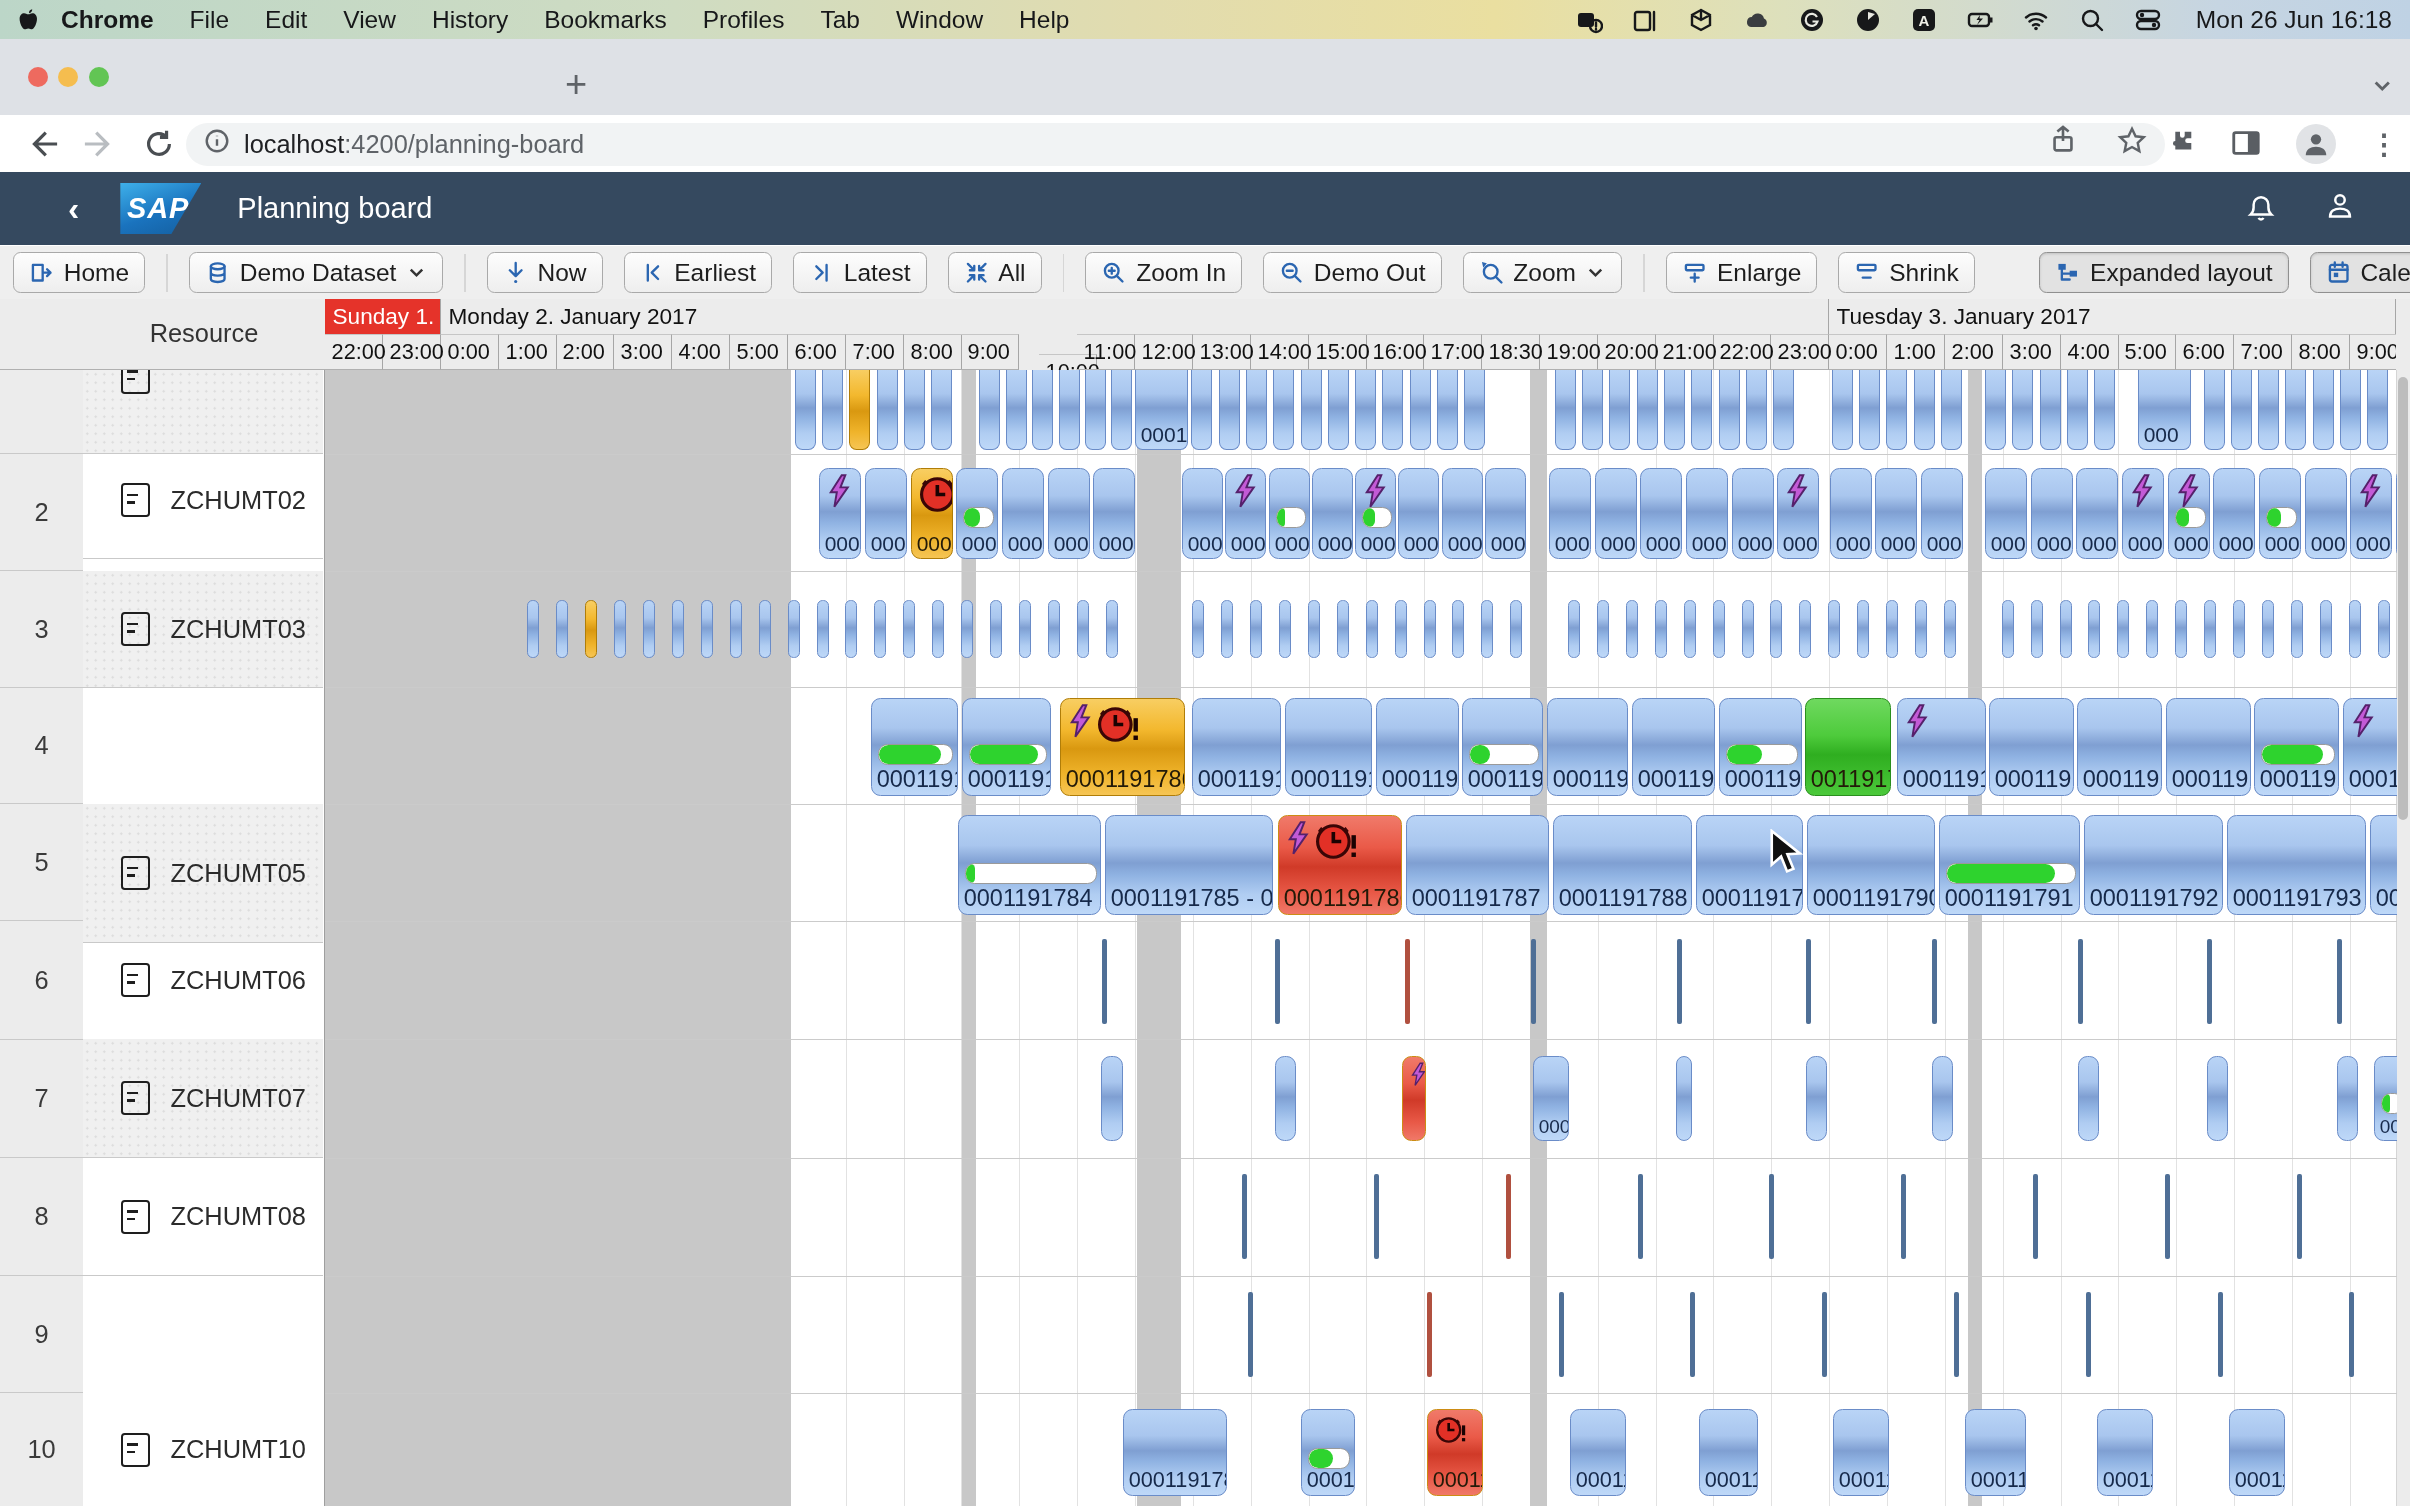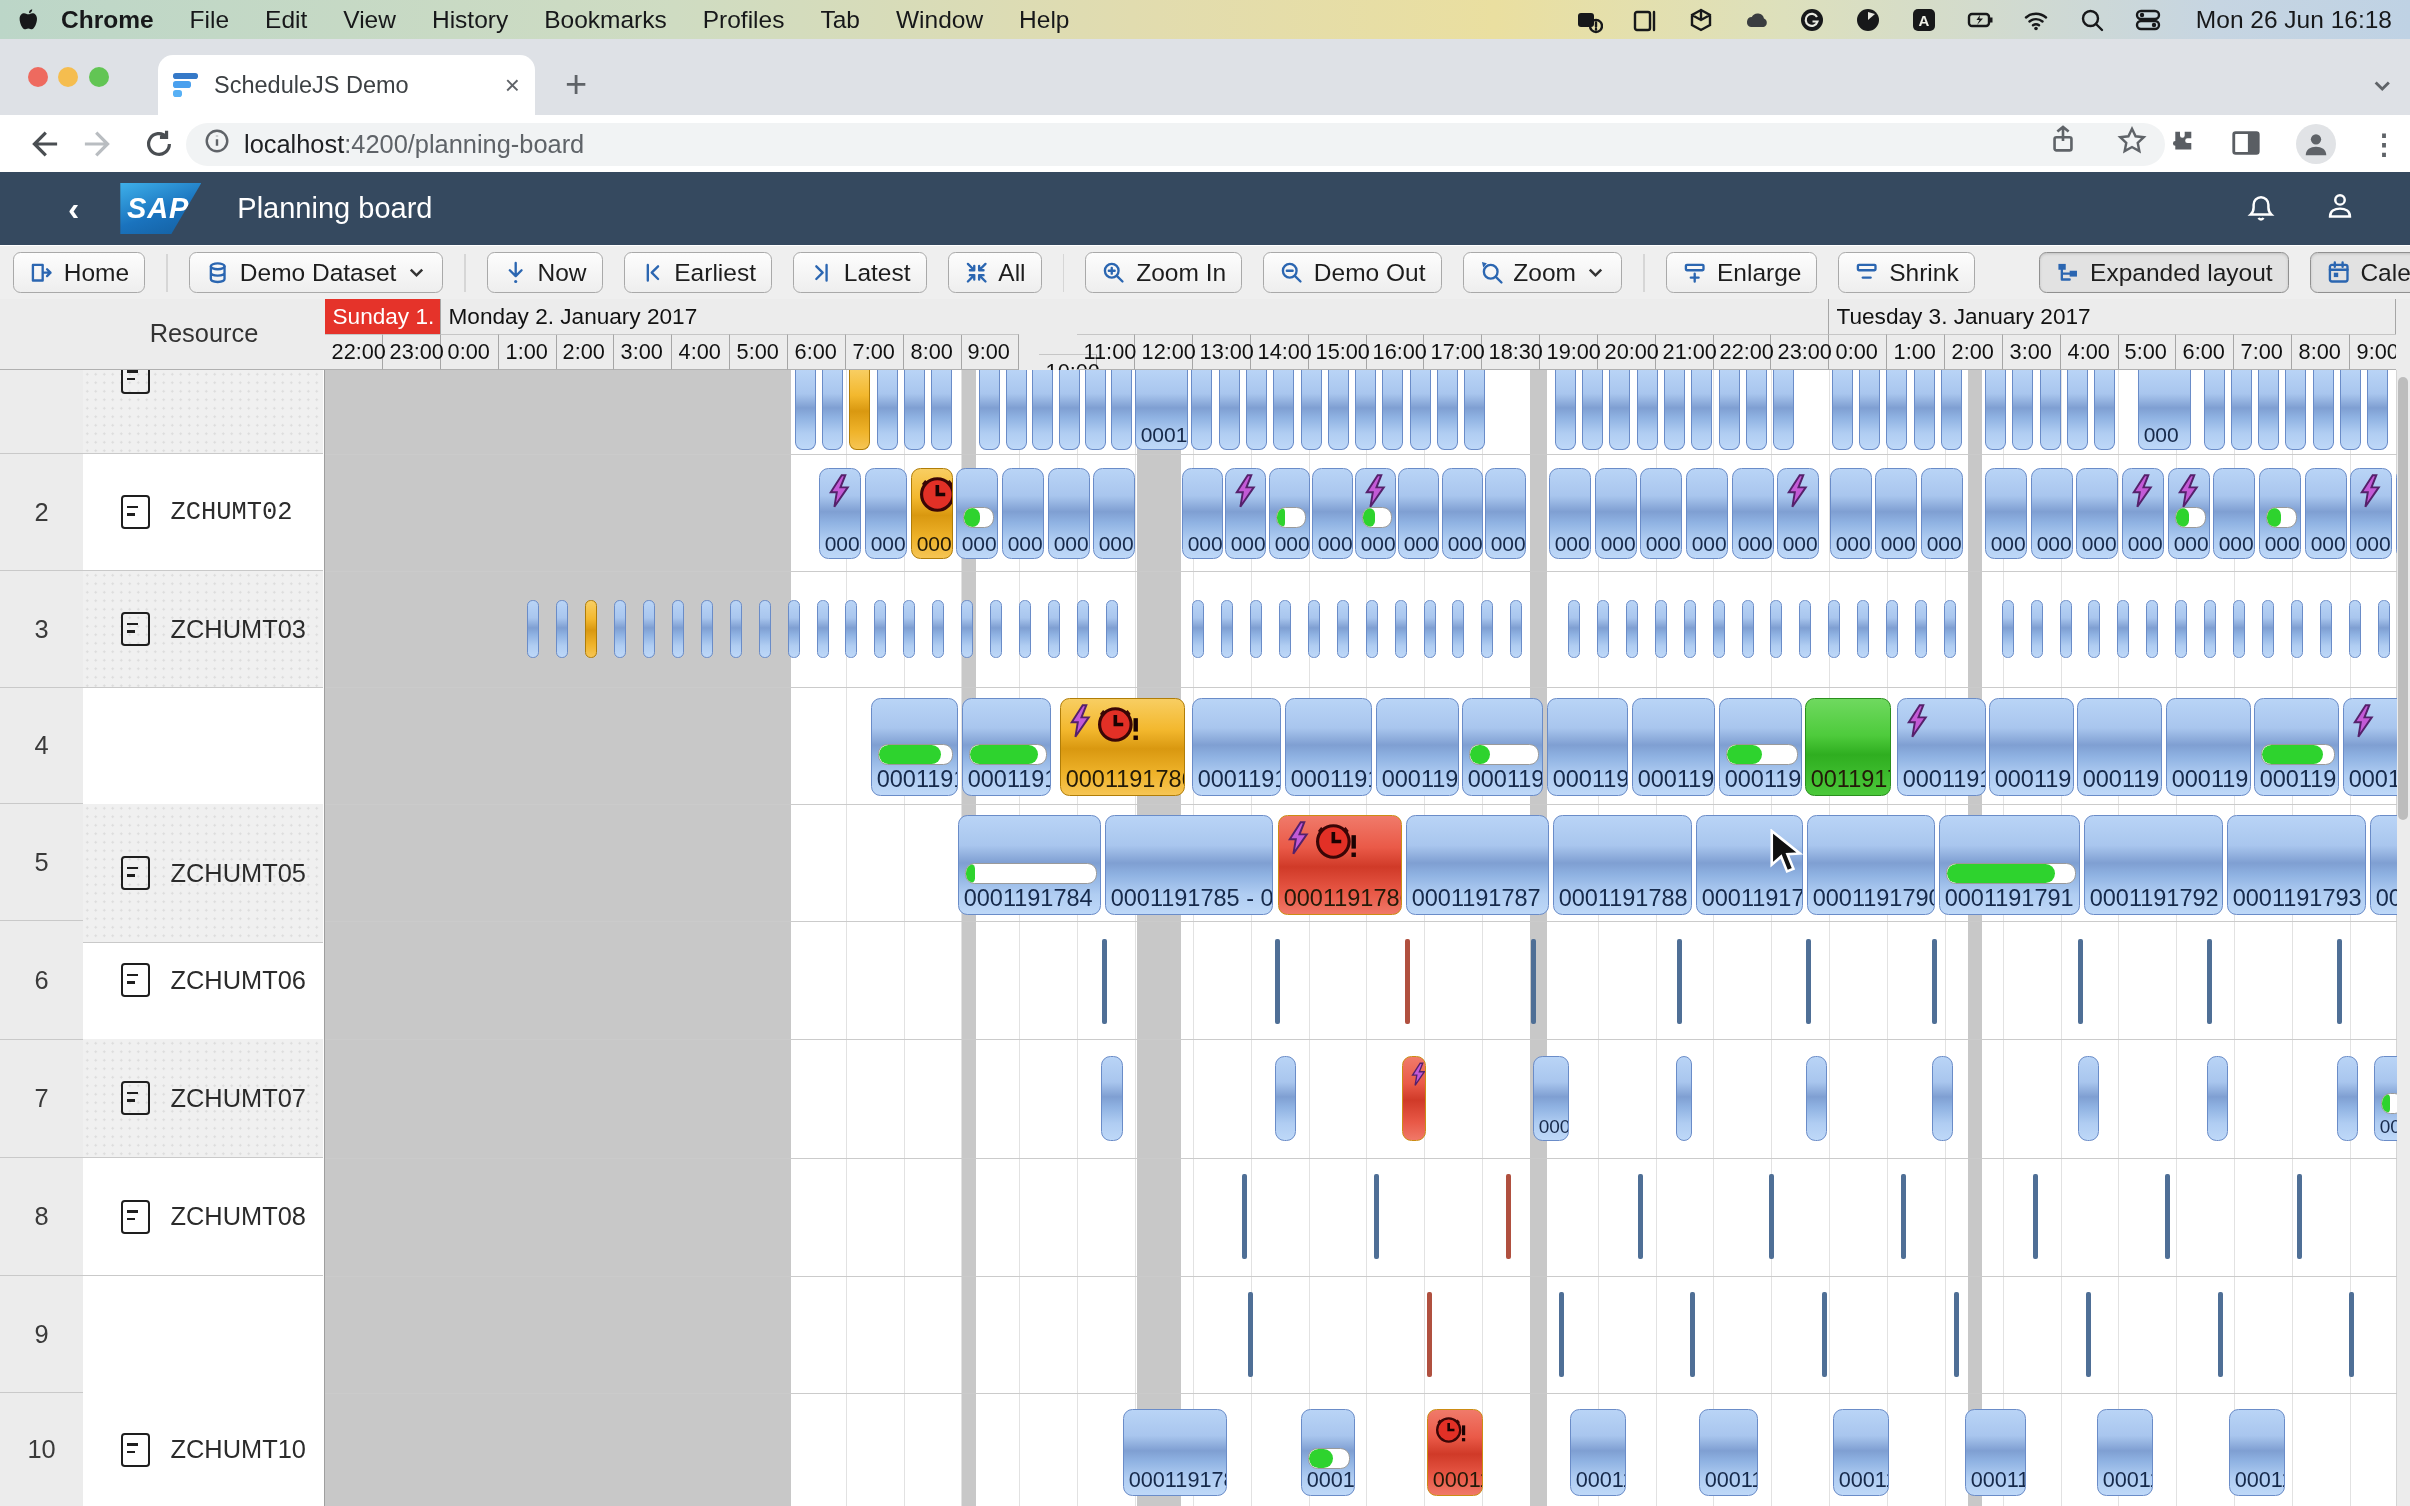--- a/index.html
+++ b/index.html
@@ -188,29 +188,20 @@
           </span>
         </span>
       <span id="mb-clock">Mon 26 Jun 16:18</span>
     </div>
   </div>
 
   <div id="tabbar">
     <span class="traffic" style="left:28px;background:#ee6a5f;"></span>
     <span class="traffic" style="left:58px;background:#f5bd4f;"></span>
     <span class="traffic" style="left:89px;background:#62c554;"></span>
-    <div id="tab">
-      <span id="favicon">
-        <span style="top:1.9px;width:24.5px;height:6.6px;background:#3579c8;"></span>
-        <span style="top:10.4px;width:18px;height:6.6px;background:#4aa0ee;"></span>
-        <span style="top:19px;width:8.5px;height:6.6px;background:#57b0f5;"></span>
-      </span>
-      <span id="tab-title">ScheduleJS Demo</span>
-      <span id="tab-close">×</span>
-    </div>
     <span id="newtab">+</span>
     <span id="tabsearch">
       <svg width="24.5" height="24.5" viewBox="0 0 26 26" fill="none" stroke="#5f6368" stroke-width="3">
           <path d="M6 10l7 7 7-7"></path>
         </svg>
     </span>
   </div>
 
   <div id="addrbar">
     <span class="nav-ic">
@@ -484,21 +475,21 @@
       <div class="numcell" style="top: 551px; height: 119px;">6</div>
       <div class="numcell" style="top: 669px; height: 119px;">7</div>
       <div class="numcell" style="top: 788px; height: 118px;">8</div>
       <div class="numcell" style="top: 906px; height: 117px;">9</div>
       <div class="numcell" style="top: 1023px; height: 114px;">10</div>
     </div>
   <div id="rescol">
       <div class="rescell alt" style="top: 0px; height: 84px;">
         <span class="docicon" style="margin-top: -70px;"></span>
       </div>
-      <div class="rescell" style="top: 84px; height: 117px; font-family: Liberation Mono, monospace;">
+      <div class="rescell" style="top: 72px; height: 117px;">
         <span class="docicon"></span>
         <span>ZCHUMT02</span>
       </div>
       <div class="rescell alt" style="top: 201px; height: 117px;">
         <span class="docicon"></span>
         <span>ZCHUMT03</span>
       </div>
       <div class="rescell alt" style="top: 434px; height: 139px;">
         <span class="docicon"></span>
         <span>ZCHUMT05</span>

